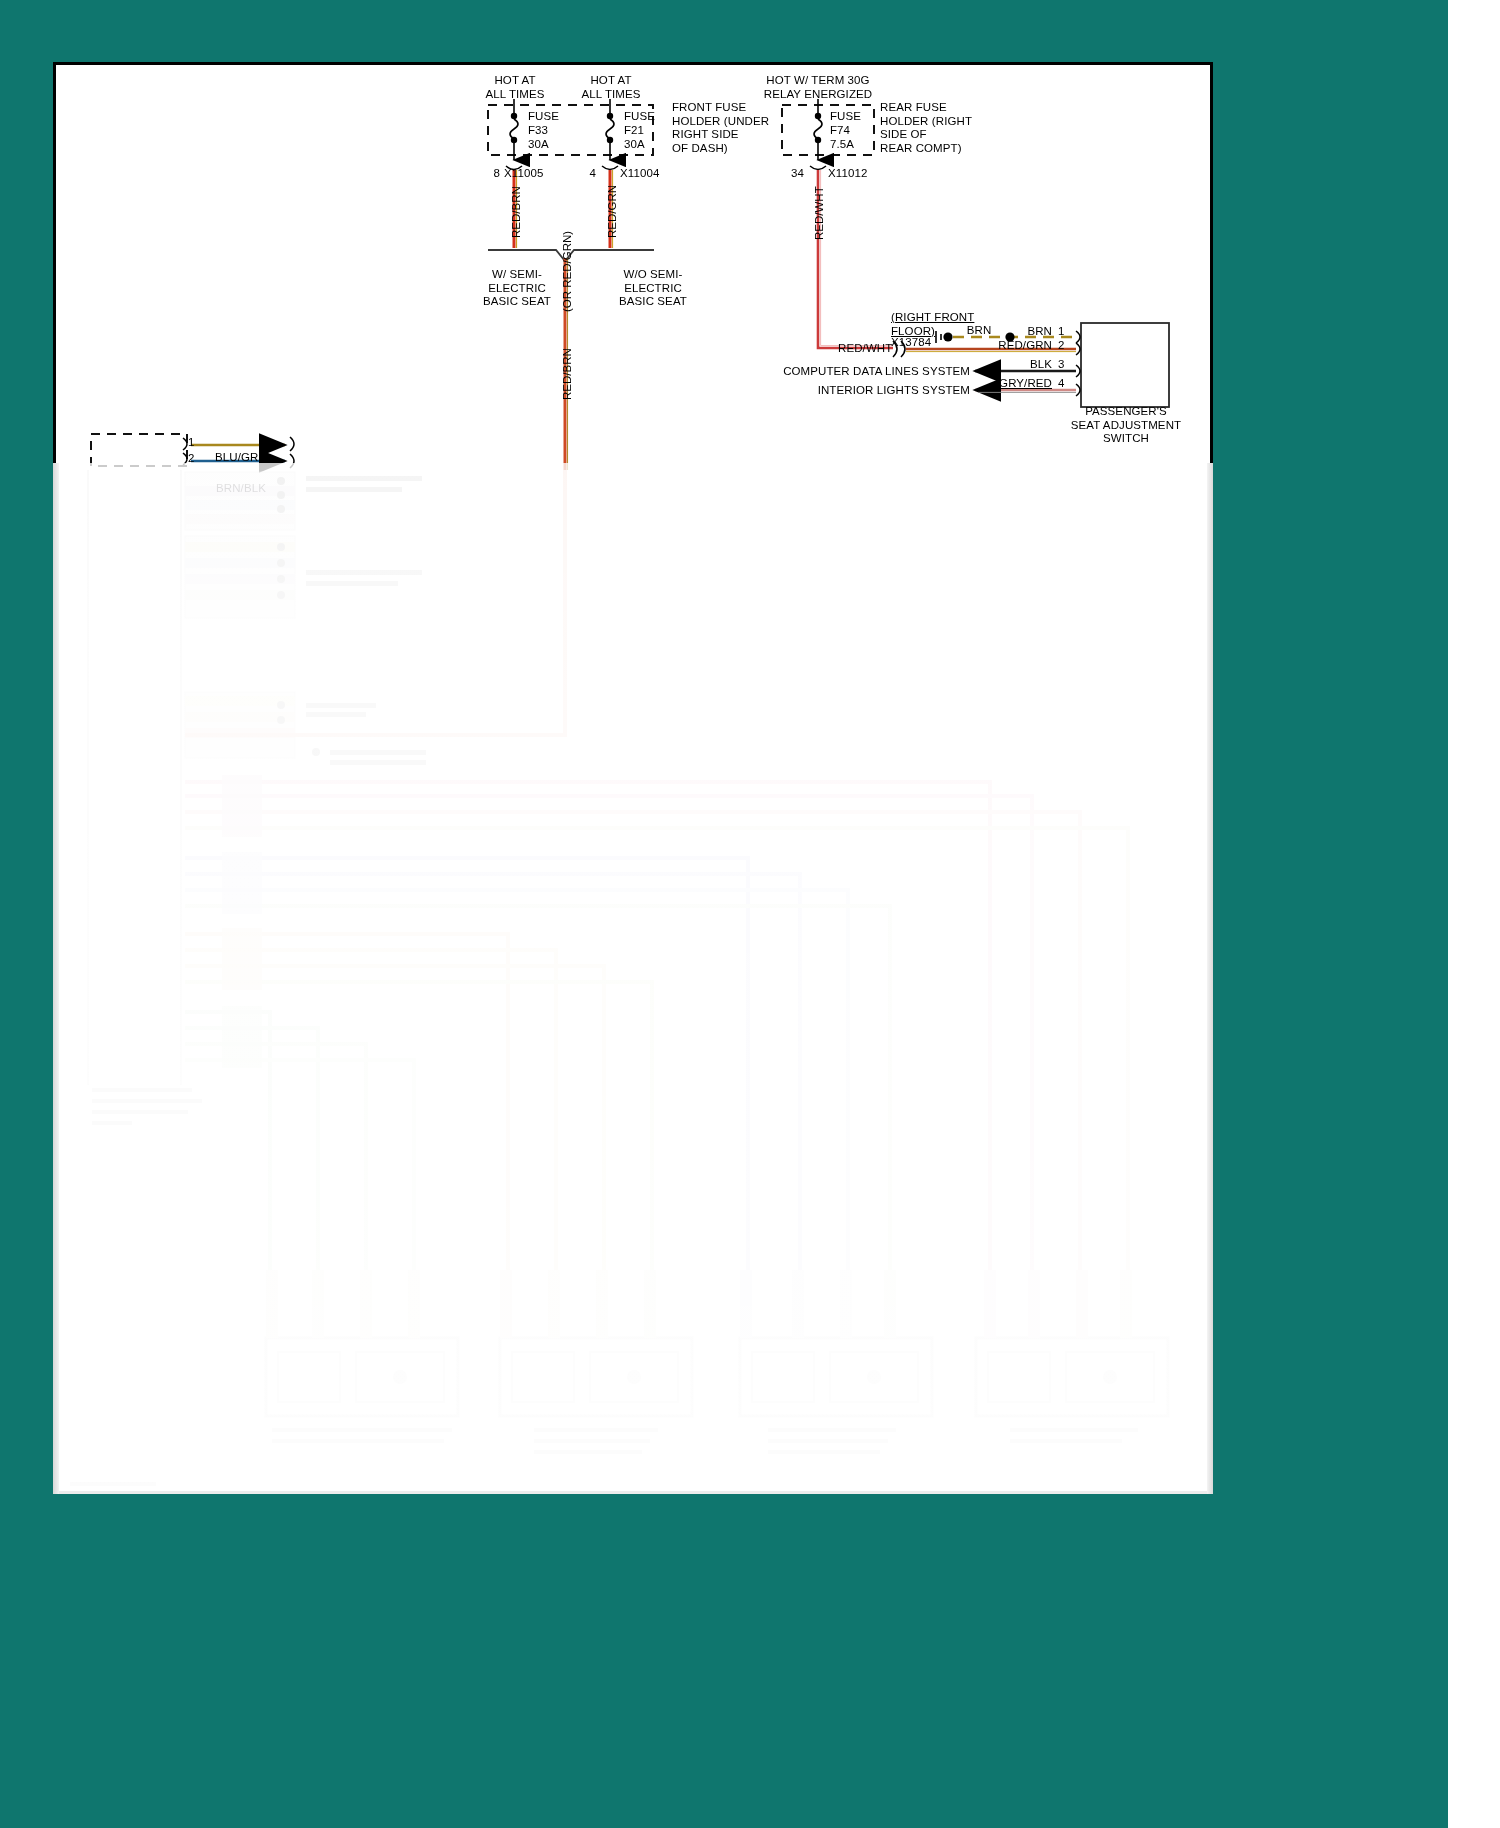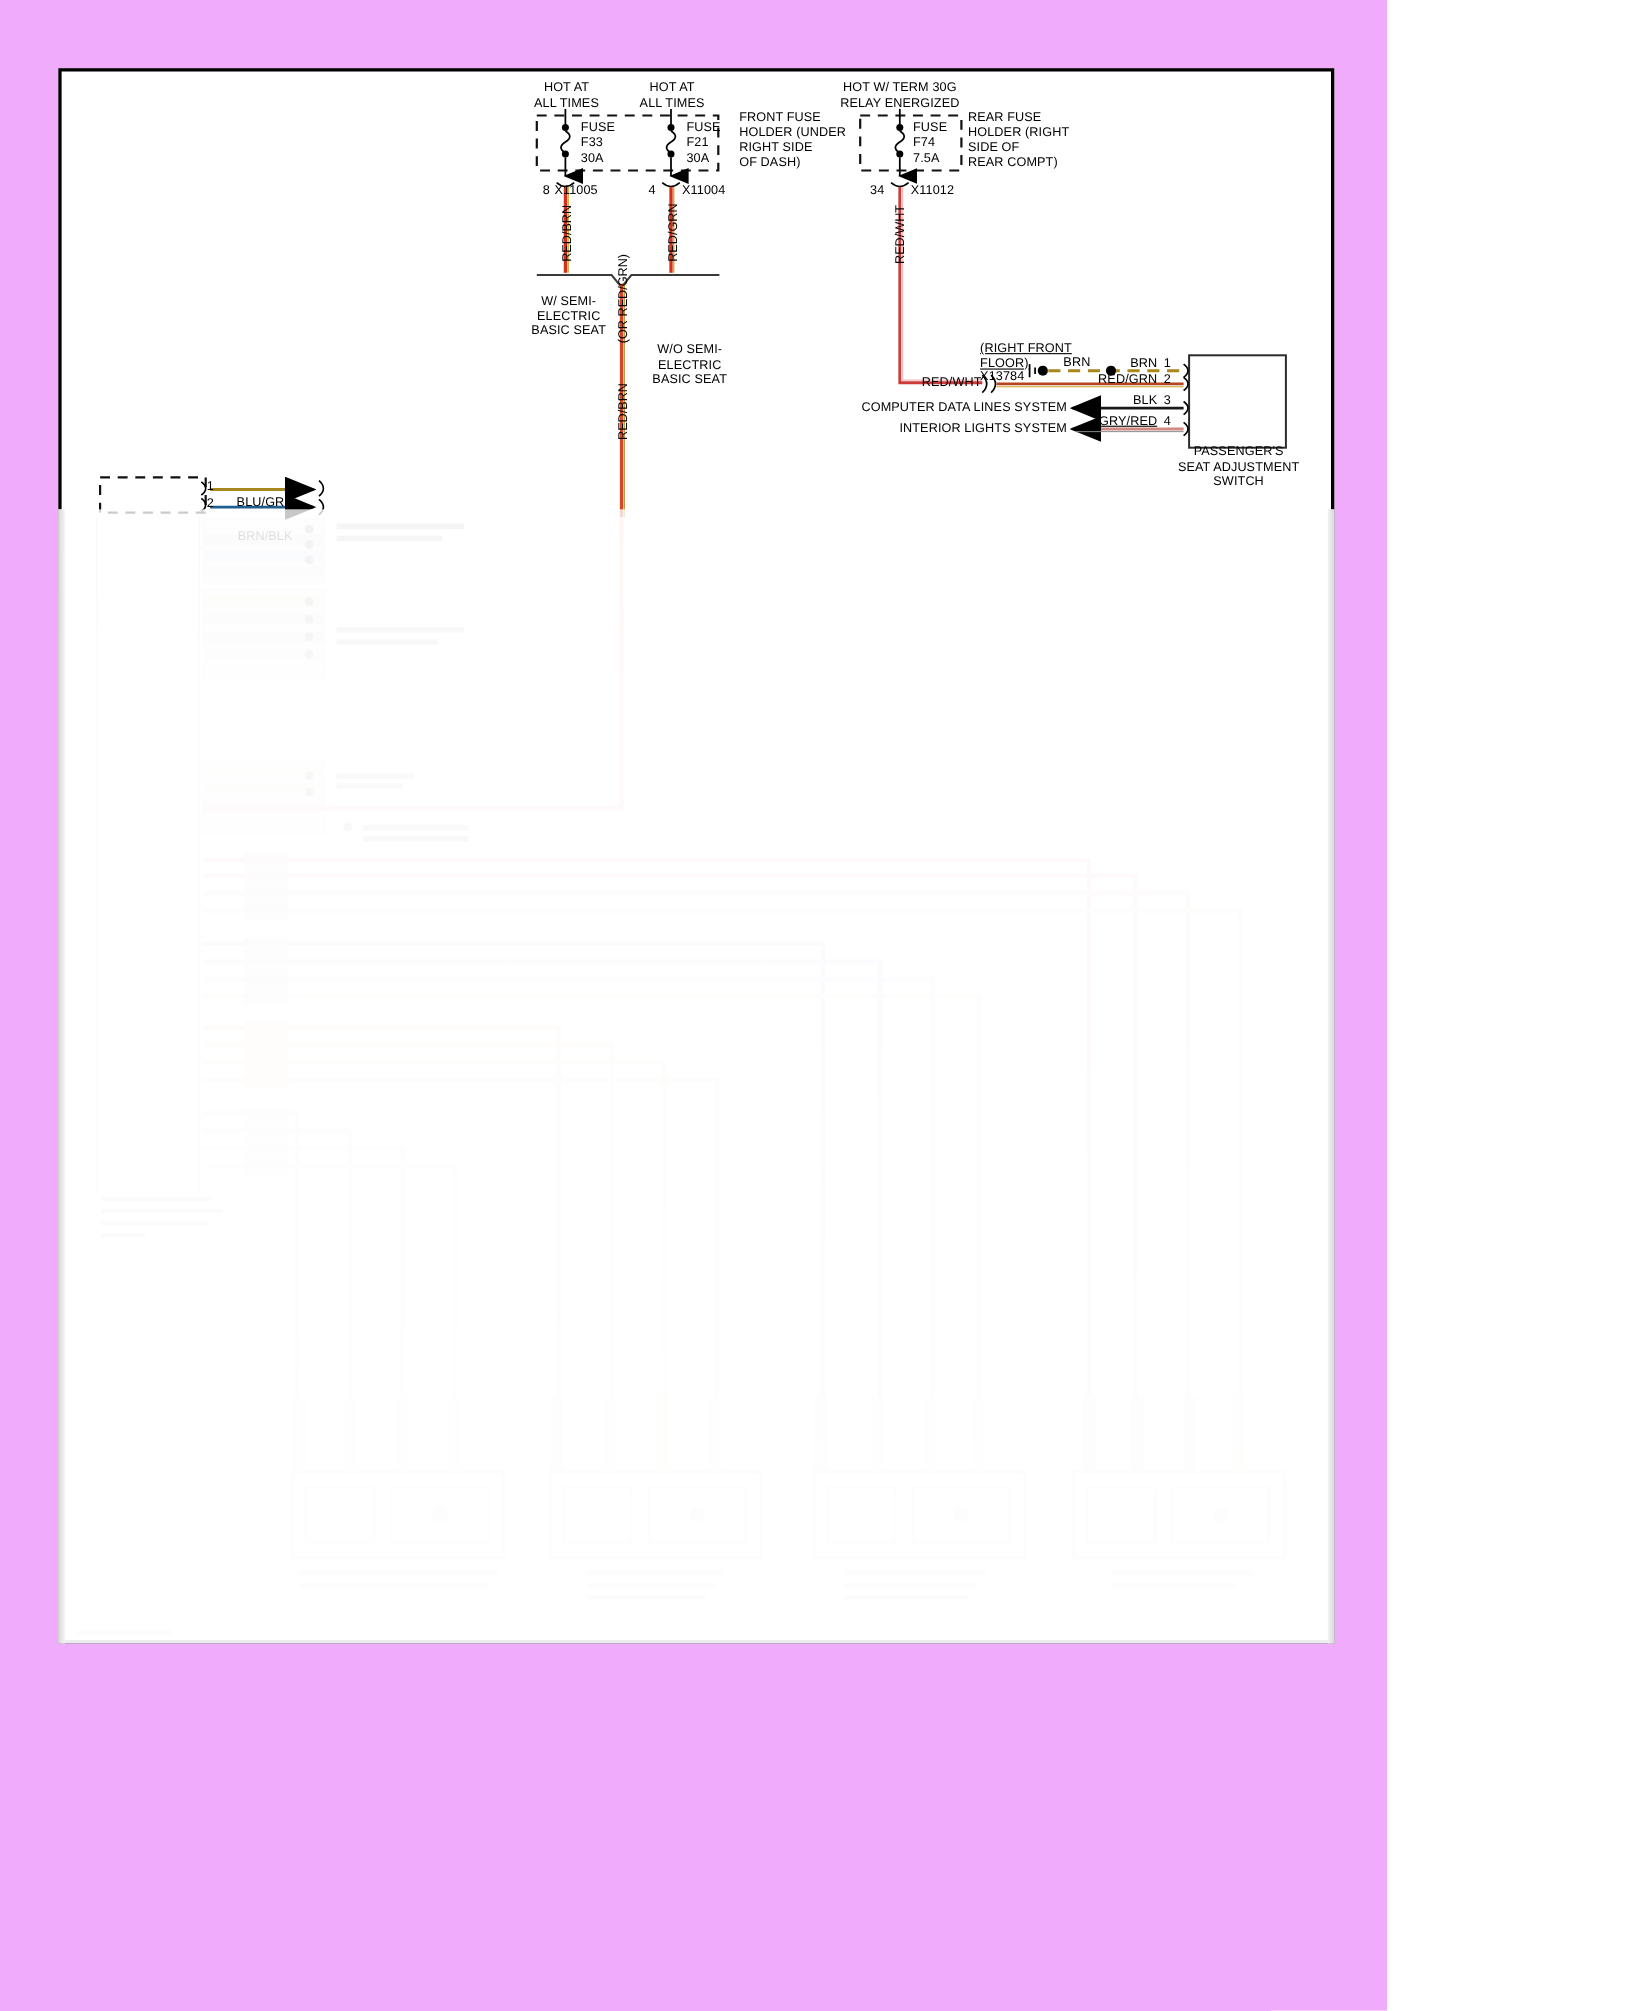--- a/index.html
+++ b/index.html
@@ -1,19 +1,19 @@
 <!DOCTYPE html>
 <html><head>
 <meta charset="utf-8">
 <title>Wiring Diagram</title>
 <style>
   html,body{margin:0;padding:0;background:#ffffff;}
   body{width:1500px;height:1828px;position:relative;
        font-family:"Liberation Sans", sans-serif;color:#000;}
-  #page{position:absolute;left:0;top:0;width:1261px;height:1828px;overflow:hidden;background:#f0abfc;}
+  #page{position:absolute;left:0;top:0;width:1412px;height:1828px;overflow:hidden;background:#0f766e;padding-left:36px;}
   
   #frame{position:absolute;left:53px;top:62px;width:1160px;height:1432px;
          border:3px solid #000;box-sizing:border-box;background:#fff;}
   .lbl{position:absolute;font-size:11.5px;line-height:13.5px;letter-spacing:.1px;
        white-space:pre;color:#000;}
   .lbl.c{text-align:center;}
   .lbl.r{text-align:right;}
   .vlbl{position:absolute;font-size:11.5px;line-height:13px;white-space:nowrap;
         transform-origin:0 0;transform:rotate(-90deg);color:#000;}
   svg{position:absolute;left:0;top:0;overflow:visible;}
@@ -155,21 +155,21 @@
   <div class="lbl r" style="left:778px;top:167px;width:26px;">34</div>
   <div class="lbl" style="left:828px;top:167px;">X11012</div>
 
   <div class="vlbl" style="left:510px;top:238px;">RED/BRN</div>
   <div class="vlbl" style="left:606px;top:238px;">RED/GRN</div>
   <div class="vlbl" style="left:813px;top:240px;">RED/WHT</div>
 
   <div class="lbl c" style="left:472px;top:268px;width:90px;">W/ SEMI-
 ELECTRIC
 BASIC SEAT</div>
-  <div class="lbl c" style="left:582px;top:268px;width:90px;margin-top:44px;">W/O SEMI-
+  <div class="lbl c" style="left:608px;top:268px;width:90px;">W/O SEMI-
 ELECTRIC
 BASIC SEAT</div>
 
   <div class="vlbl" style="left:561px;top:312px;">(OR RED/GRN)</div>
   <div class="vlbl" style="left:561px;top:400px;">RED/BRN</div>
 
   <div class="lbl" style="left:838px;top:342px;">RED/WHT</div>
 
   <div class="lbl" style="left:891px;top:311px;width:100px;text-decoration:underline;">(RIGHT FRONT
 FLOOR)</div>

